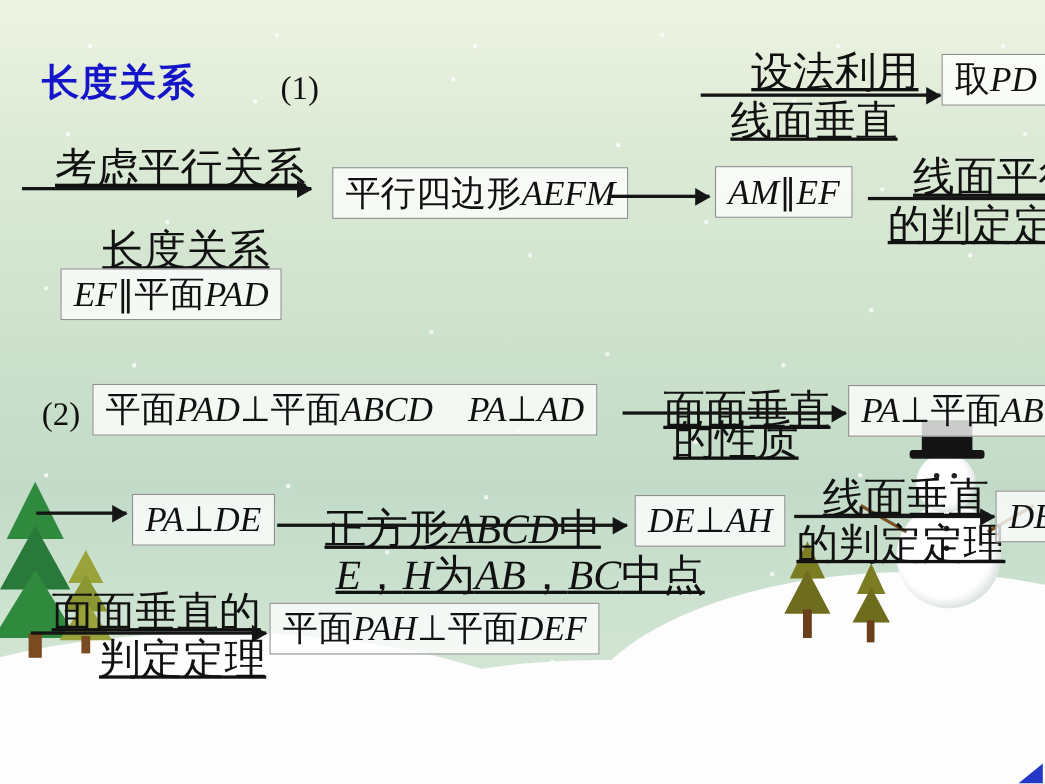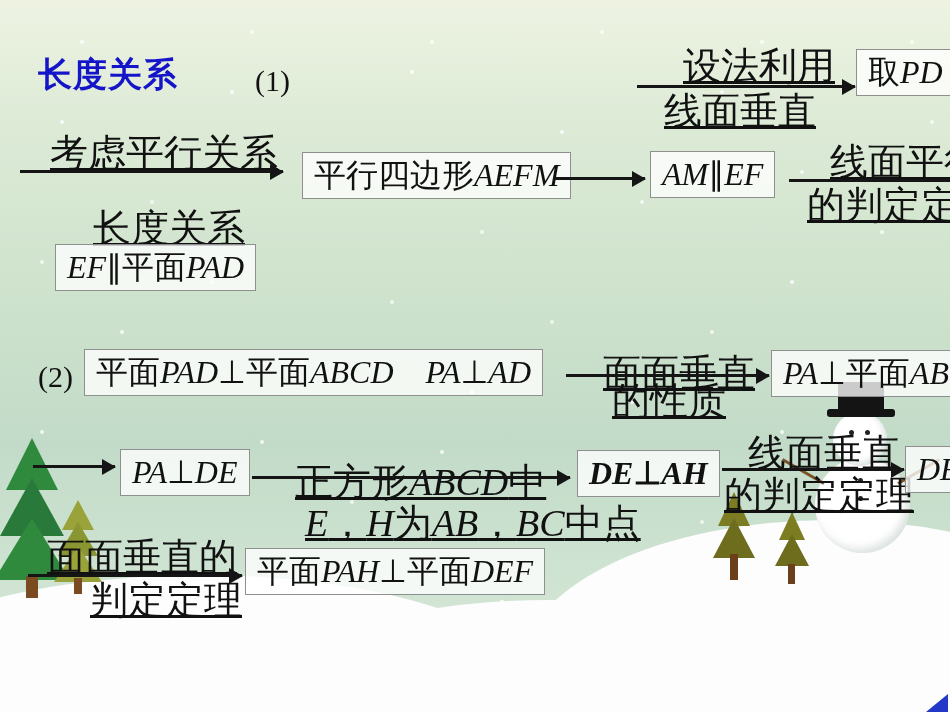--- a/index.html
+++ b/index.html
@@ -136,21 +136,21 @@
 
   <div class="aline" style="left:33px;top:465px;width:82px;"></div>
   <div class="box mathify" style="left:120px;top:449px;"><span class="m">PA</span>⊥<span class="m">DE</span></div>
 
   <div>
     <div class="alabel mathify" style="left:295px;top:438px;margin-top:23px;">正方形<span class="m">ABCD</span>中</div>
     <div class="aline" style="left:252px;top:476px;width:318px;"></div>
     <div class="alabel mathify" style="left:260px;top:502px;margin-left:45px;"><span class="m">E</span>，<span class="m">H</span>为<span class="m">AB</span>，<span class="m">BC</span>中点</div>
   </div>
 
-  <div class="box mathify" style="left:577px;top:450px;font-weight:bold;"><span class="m">DE</span>⊥<span class="m">AH</span></div>
+  <div class="box mathify" style="left:577px;top:450px;"><span class="m">DE</span>⊥<span class="m">AH</span></div>
 
   <div>
     <div class="alabel mathify" style="left:748px;top:432px;">线面垂直</div>
     <div class="aline" style="left:722px;top:468px;width:182px;"></div>
     <div class="alabel mathify" style="left:724px;top:474px;">的判定定理</div>
   </div>
 
   <div class="box mathify" style="left:905px;top:446px;width:130px;"><span class="m">DE</span></div>
 
   <div>

